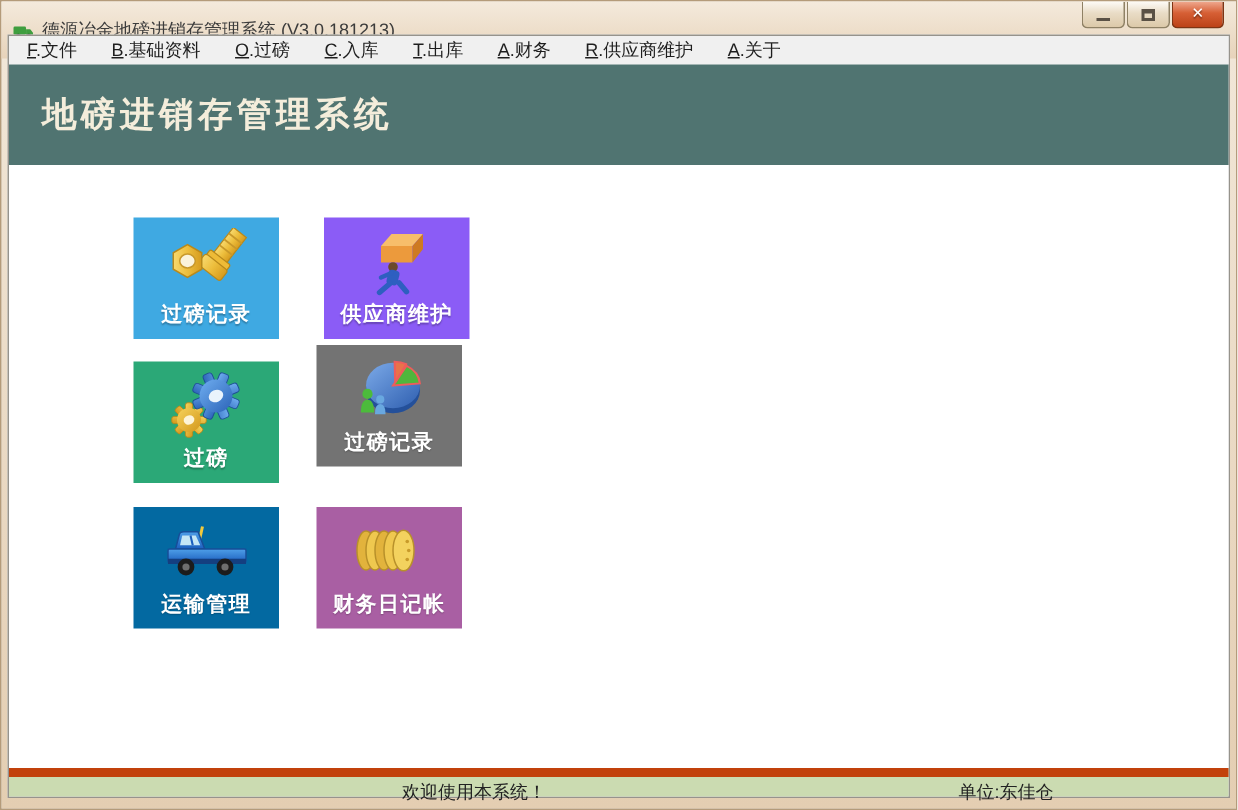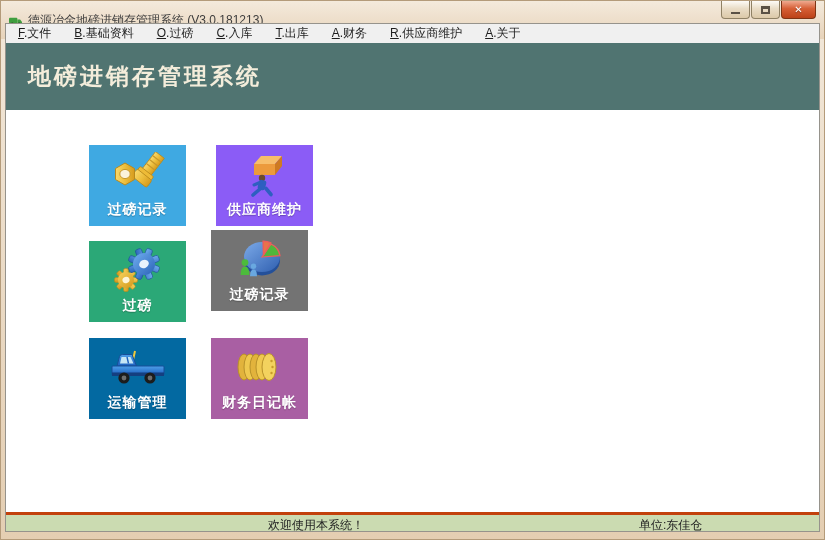--- a/index.html
+++ b/index.html
@@ -43,21 +43,21 @@
 
   .tile { position:absolute; width:97px; height:81px; cursor:pointer; color:#fff; }
   .tile-icon { position:absolute; top:6px; left:0; width:100%; height:48px;
                display:flex; align-items:center; justify-content:center; }
   .tile-label { position:absolute; bottom:7px; left:0; width:100%; text-align:center;
                 font-size:14px; font-weight:bold; letter-spacing:1px;
                 text-shadow:0 1px 1px rgba(0,0,0,.25); white-space:nowrap; }
 
   
   .statusbar { position:relative; height:19px; flex:0 0 auto;
-               border-top:3px solid #c2410c; font-size:12px; color:#222; }
+               border-top:6px solid #c2410c; font-size:12px; color:#222; }
   .st { position:absolute; top:2px; white-space:nowrap; }
   .st b { font-weight:normal; }
   .gap { display:inline-block; width:10px; }
 </style>
 </head>
 <body>
 
 <div class="window">
 
   <div class="titlebar">

